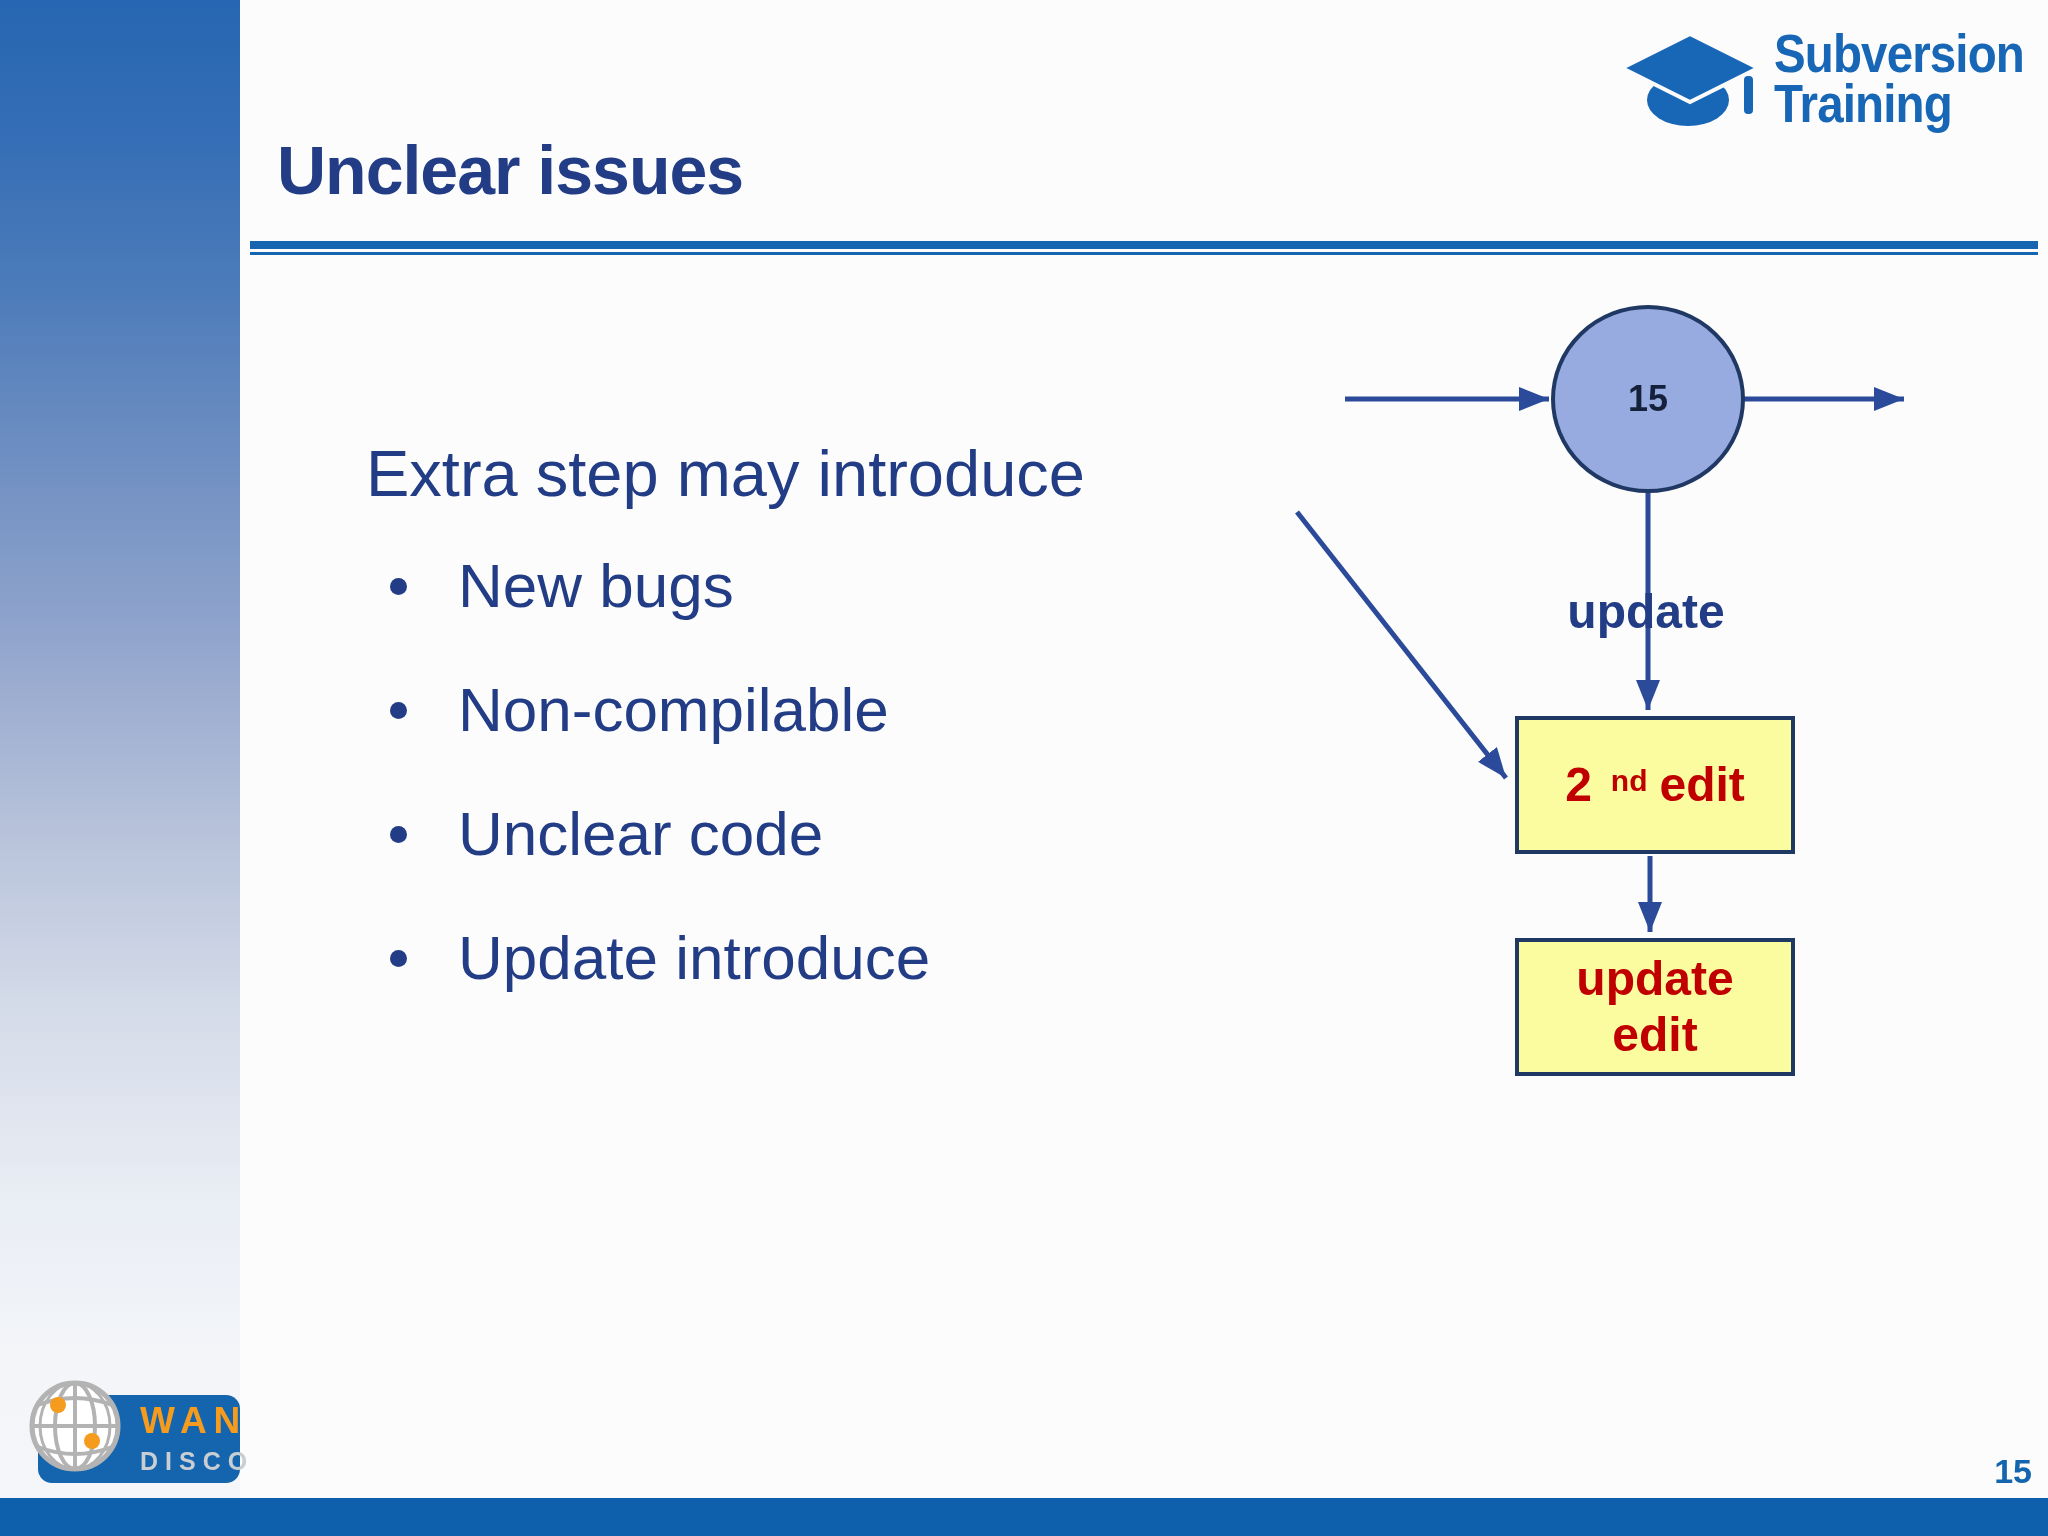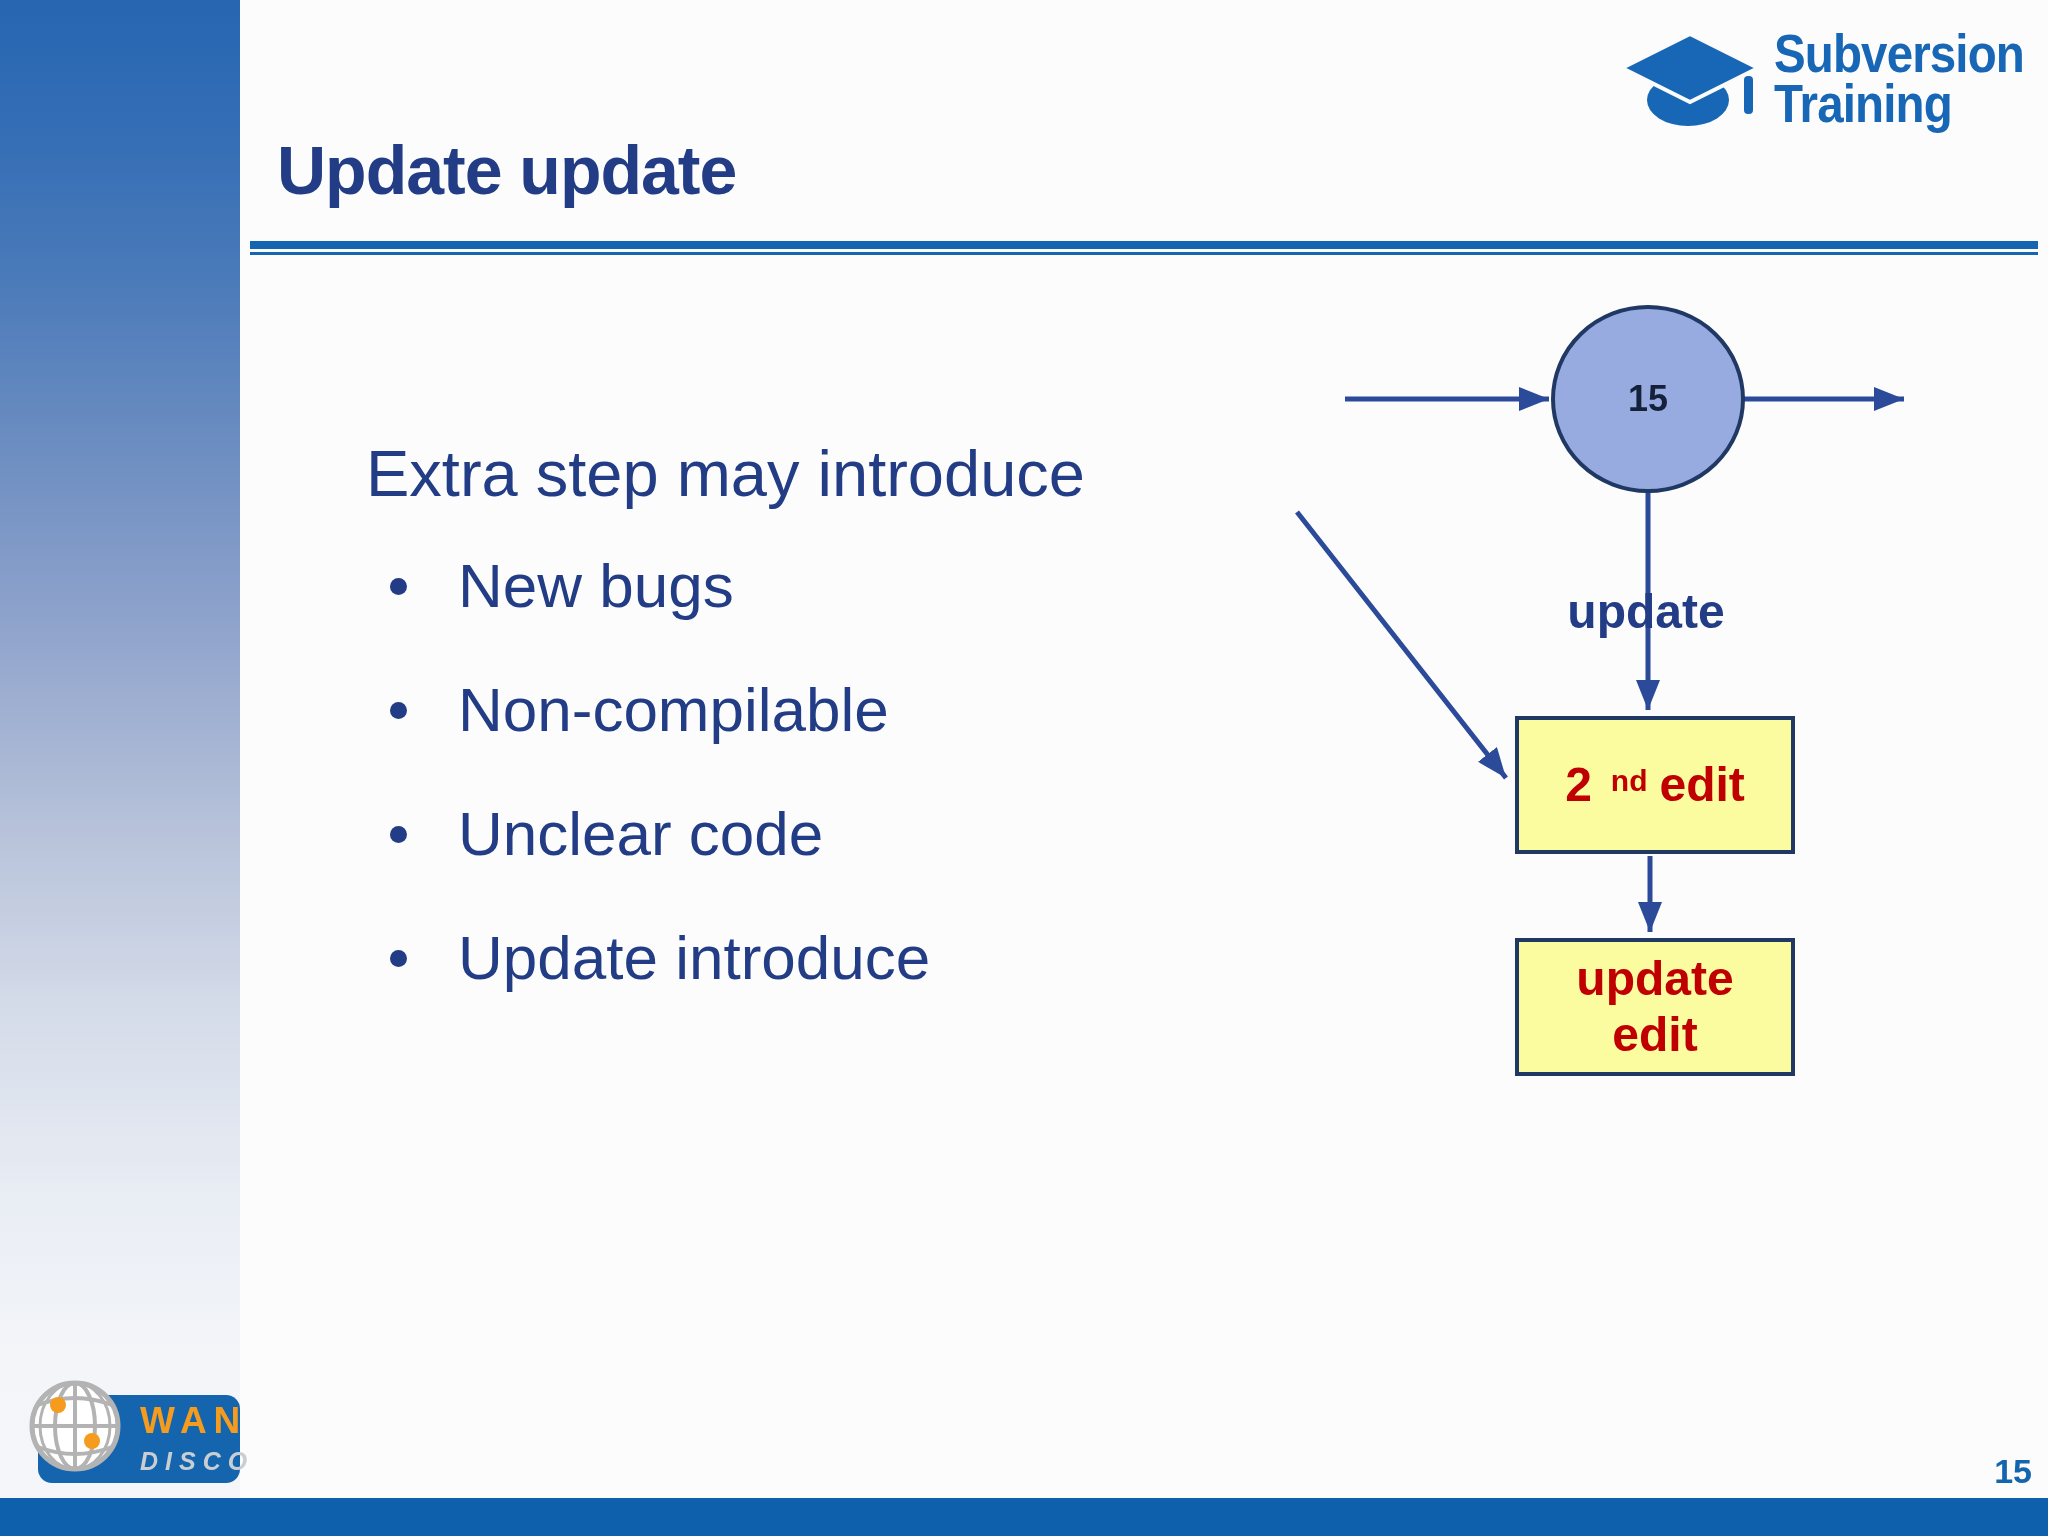--- a/index.html
+++ b/index.html
@@ -80,37 +80,37 @@
     position:absolute;left:38px;top:1395px;width:202px;height:88px;
     background:#1565ae;border-radius:14px;
   }
   .wd-globe{position:absolute;left:28px;top:1379px;width:94px;height:94px;}
   .wd-wan{
     position:absolute;left:140px;top:1400px;
     font-size:37px;font-weight:bold;color:#f59b1e;letter-spacing:7px;
   }
   .wd-disco{
     position:absolute;left:140px;top:1447px;
-    font-size:25px;font-weight:bold;color:#c9ced3;letter-spacing:7px;font-style:italic;
+    font-size:25px;font-weight:bold;color:#c9ced3;letter-spacing:7px;
   }
   
   .footer-bar{position:absolute;left:0;top:1498px;width:2048px;height:38px;background:#0e5fac;}
   .page-number{
     position:absolute;left:1982px;top:1452px;width:50px;text-align:right;
     font-size:34px;font-weight:bold;color:#1565ae;
   }
 </style>
 </head>
 <body>
 
 <div class="slide">
 
   <div class="sidebar"></div>
 
-  <div class="title">Update update</div>
+  <div class="title">Unclear issues</div>
   <div class="title-rule"></div>
 
   <div class="svn-logo">
     <svg class="svn-cap" viewBox="0 0 150 108">
       <ellipse cx="70" cy="72" rx="41" ry="26" fill="#1767b6"></ellipse>
       <polygon points="72,6 140,40 72,74 4,40" fill="#1767b6" stroke="#fcfcfc" stroke-width="4"></polygon>
       <rect x="126" y="48" width="9" height="38" rx="4" fill="#1767b6"></rect>
     </svg>
     <div class="svn-text">
       <div>Subversion</div>

